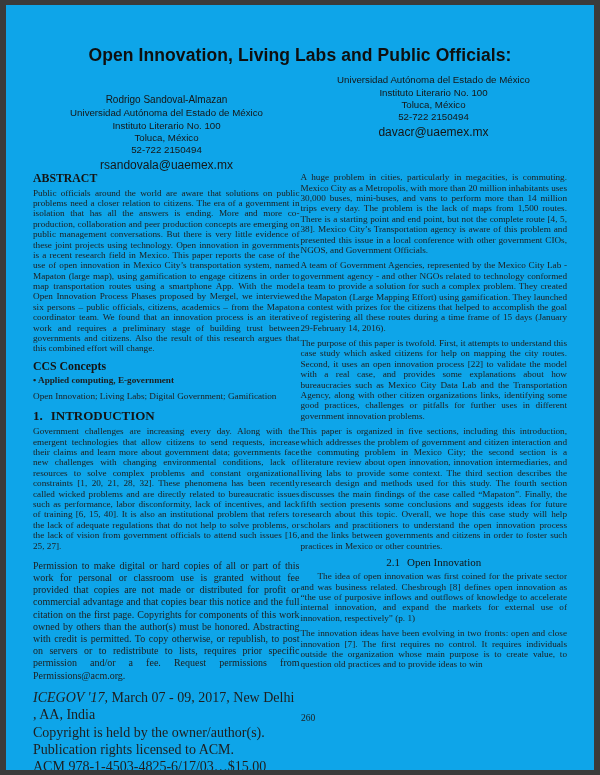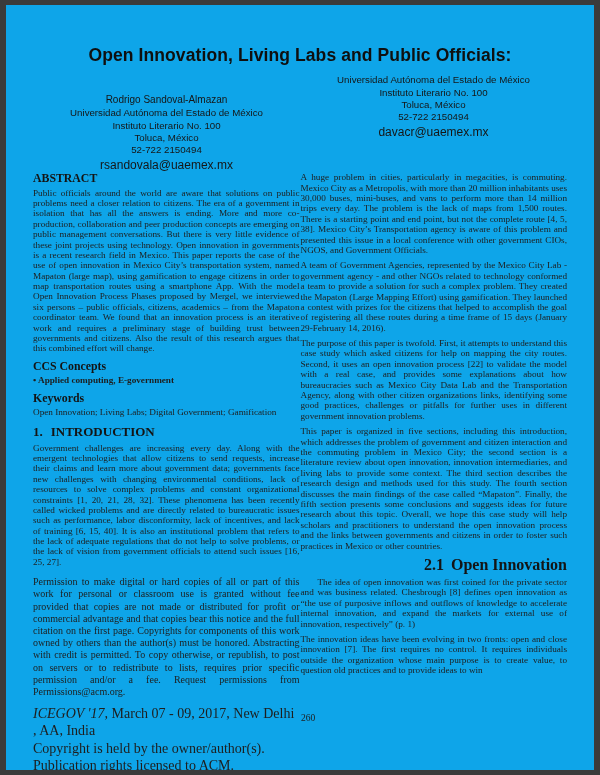--- a/index.html
+++ b/index.html
@@ -63,24 +63,24 @@
   h2.first { margin-top: 0; }
   h2.num-head {
     font-size: 13px;
     font-weight: bold;
     margin: 7px 0 3px 0;
     text-align: left;
     line-height: 1.18;
     color: #141414;
   }
   h3.sub-head {
-    font-size: 16px;
-    font-weight: bold;
+    font-size: 11px;
+    font-weight: normal;
     margin: 2px 0 3px 0;
-    text-align: right;
+    text-align: center;
     color: #141414;
   }
   .head-num { margin-right: 8px; }
   .sub-num { margin-right: 7px; }
   .bold-line { font-weight: bold; }
   .indent-first { text-indent: 17px; }
   .permission {
     font-size: 10px;
     line-height: 1.22;
     margin-top: 9px !important;
@@ -131,21 +131,20 @@
 
   <div class="columns">
 
     <div class="col">
       <h2 class="small-head first">ABSTRACT</h2>
       <p>Public officials around the world are aware that solutions on public problems need a closer relation to citizens.  The era of a government in isolation that has all the answers is ending.  More and more co-production, collaboration and peer production concepts are emerging on public management conversations.  But there is very little evidence of these joint projects using technology.  Open innovation in governments is a recent research field in Mexico.  This paper reports the case of the use of open innovation in Mexico City’s transportation system, named Mapaton (large map), using gamification to engage citizens in order to map transportation routes using a smartphone App.  With the model Open Innovation Process Phases proposed by Mergel, we interviewed six persons – public officials, citizens, academics – from the Mapaton coordinator team.  We found that an innovation process is an iterative work and requires a preliminary stage of building trust between governments and citizens.  Also the result of this research argues that this combined effort will change.</p>
 
       <h2 class="small-head">CCS Concepts</h2>
       <p class="bold-line">• Applied computing, E-government</p>
 
-      <h2 class="small-head">Keywords</h2>
       <p>Open Innovation; Living Labs; Digital Government; Gamification</p>
 
       <h2 class="num-head"><span class="head-num">1.</span><span>INTRODUCTION</span></h2>
       <p>Government challenges are increasing every day.  Along with the emergent technologies that allow citizens to send requests, increase their claims and learn more about government data; governments face new challenges with changing environmental conditions, lack of resources to solve complex problems and constant organizational constraints [1, 20, 21, 28, 32].  These phenomena has been recently called wicked problems and are directly related to bureaucratic issues such as performance, labor disconformity, lack of incentives, and lack of training [6, 15, 40].  It is also an institutional problem that refers to the lack of adequate regulations that do not help to solve problems, or the lack of vision from government officials to attend such issues [16, 25, 27].</p>
 
       <p class="permission">Permission to make digital or hard copies of all or part of this work for personal or classroom use is granted without fee provided that copies are not made or distributed for profit or commercial advantage and that copies bear this notice and the full citation on the first page.  Copyrights for components of this work owned by others than the author(s) must be honored.  Abstracting with credit is permitted.  To copy otherwise, or republish, to post on servers or to redistribute to lists, requires prior specific permission and/or a fee.  Request permissions from Permissions@acm.org.</p>
 
       <div class="conference">
         <div><span class="italic">ICEGOV '17,</span><span> March 07 - 09, 2017, New Delhi , AA, India</span></div>
         <div>Copyright is held by the owner/author(s). Publication rights licensed to ACM.</div>

